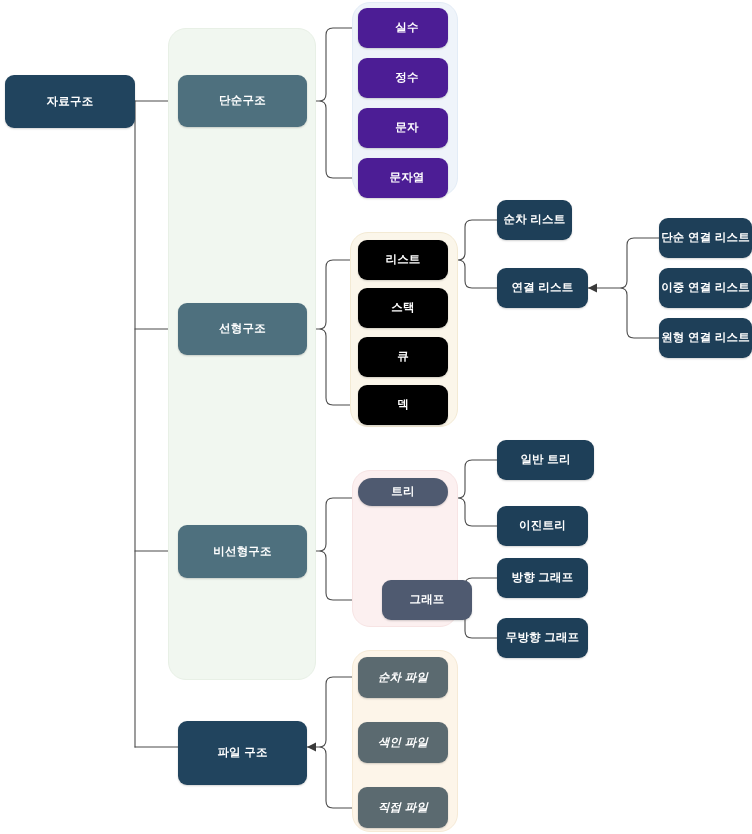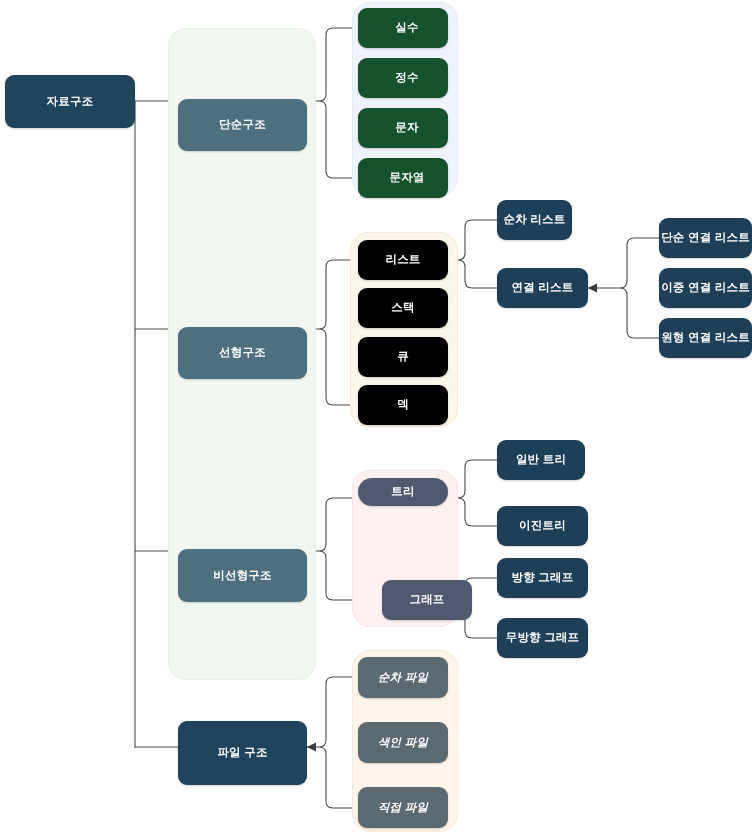--- a/index.html
+++ b/index.html
@@ -42,23 +42,23 @@
     color: #ffffff;
     font-weight: bold;
     font-size: 11.5px;
     letter-spacing: 0.2px;
     text-align: center;
     line-height: 1.2;
     box-shadow: 0 1px 2px rgba(0,0,0,0.18);
     white-space: nowrap;
   }
   .node.lvl-root   { background: #21445e; }
-  .node.lvl-mid    { background: #4e707e; margin-top: 24px; }
+  .node.lvl-mid    { background: #4e707e; }
   .node.lvl-file   { background: #21445e; }
-  .node.lvl-simple { background: #14532d; padding-left: 8px; }
+  .node.lvl-simple { background: #4c1d95; padding-left: 8px; }
   .node.lvl-list   { background: #000000; }
   .node.lvl-nl     { background: #4f5a70; }
   .node.lvl-deep   { background: #1e3f58; }
   .node.lvl-fch    { background: #5b6a70; font-style: italic; }
 </style>
 </head>
 <body>
 
 <div id="diagram">
 
@@ -111,21 +111,21 @@
       <div class="node lvl-list" style="left: 358px; top: 288px; width: 90px; height: 40px;">스택</div>
       <div class="node lvl-list" style="left: 358px; top: 337px; width: 90px; height: 40px;">큐</div>
       <div class="node lvl-list" style="left: 358px; top: 385px; width: 90px; height: 40px;">덱</div>
       <div class="node lvl-nl" style="left: 358px; top: 478px; width: 90px; height: 28px; border-radius: 17px;">트리</div>
       <div class="node lvl-nl" style="left: 358px; top: 580px; width: 90px; height: 40px; margin-left: 24px;">그래프</div>
       <div class="node lvl-fch" style="left: 358px; top: 657px; width: 90px; height: 41px;">순차 파일</div>
       <div class="node lvl-fch" style="left: 358px; top: 722px; width: 90px; height: 41px;">색인 파일</div>
       <div class="node lvl-fch" style="left: 358px; top: 787px; width: 90px; height: 41px;">직접 파일</div>
       <div class="node lvl-deep" style="left: 497px; top: 200px; width: 75px; height: 40px;">순차 리스트</div>
       <div class="node lvl-deep" style="left: 497px; top: 268px; width: 91px; height: 40px;">연결 리스트</div>
-      <div class="node lvl-deep" style="left: 497px; top: 440px; width: 88px; height: 40px;">일반 트리</div>
+      <div class="node lvl-deep" style="left: 497px; top: 440px; width: 97px; height: 40px;">일반 트리</div>
       <div class="node lvl-deep" style="left: 497px; top: 506px; width: 91px; height: 40px;">이진트리</div>
       <div class="node lvl-deep" style="left: 497px; top: 558px; width: 91px; height: 40px;">방향 그래프</div>
       <div class="node lvl-deep" style="left: 497px; top: 618px; width: 91px; height: 40px;">무방향 그래프</div>
       <div class="node lvl-deep" style="left: 659px; top: 218px; width: 93px; height: 40px;">단순 연결 리스트</div>
       <div class="node lvl-deep" style="left: 659px; top: 268px; width: 93px; height: 40px;">이중 연결 리스트</div>
       <div class="node lvl-deep" style="left: 659px; top: 318px; width: 93px; height: 40px;">원형 연결 리스트</div>
     </div>
 
 </div>
 

